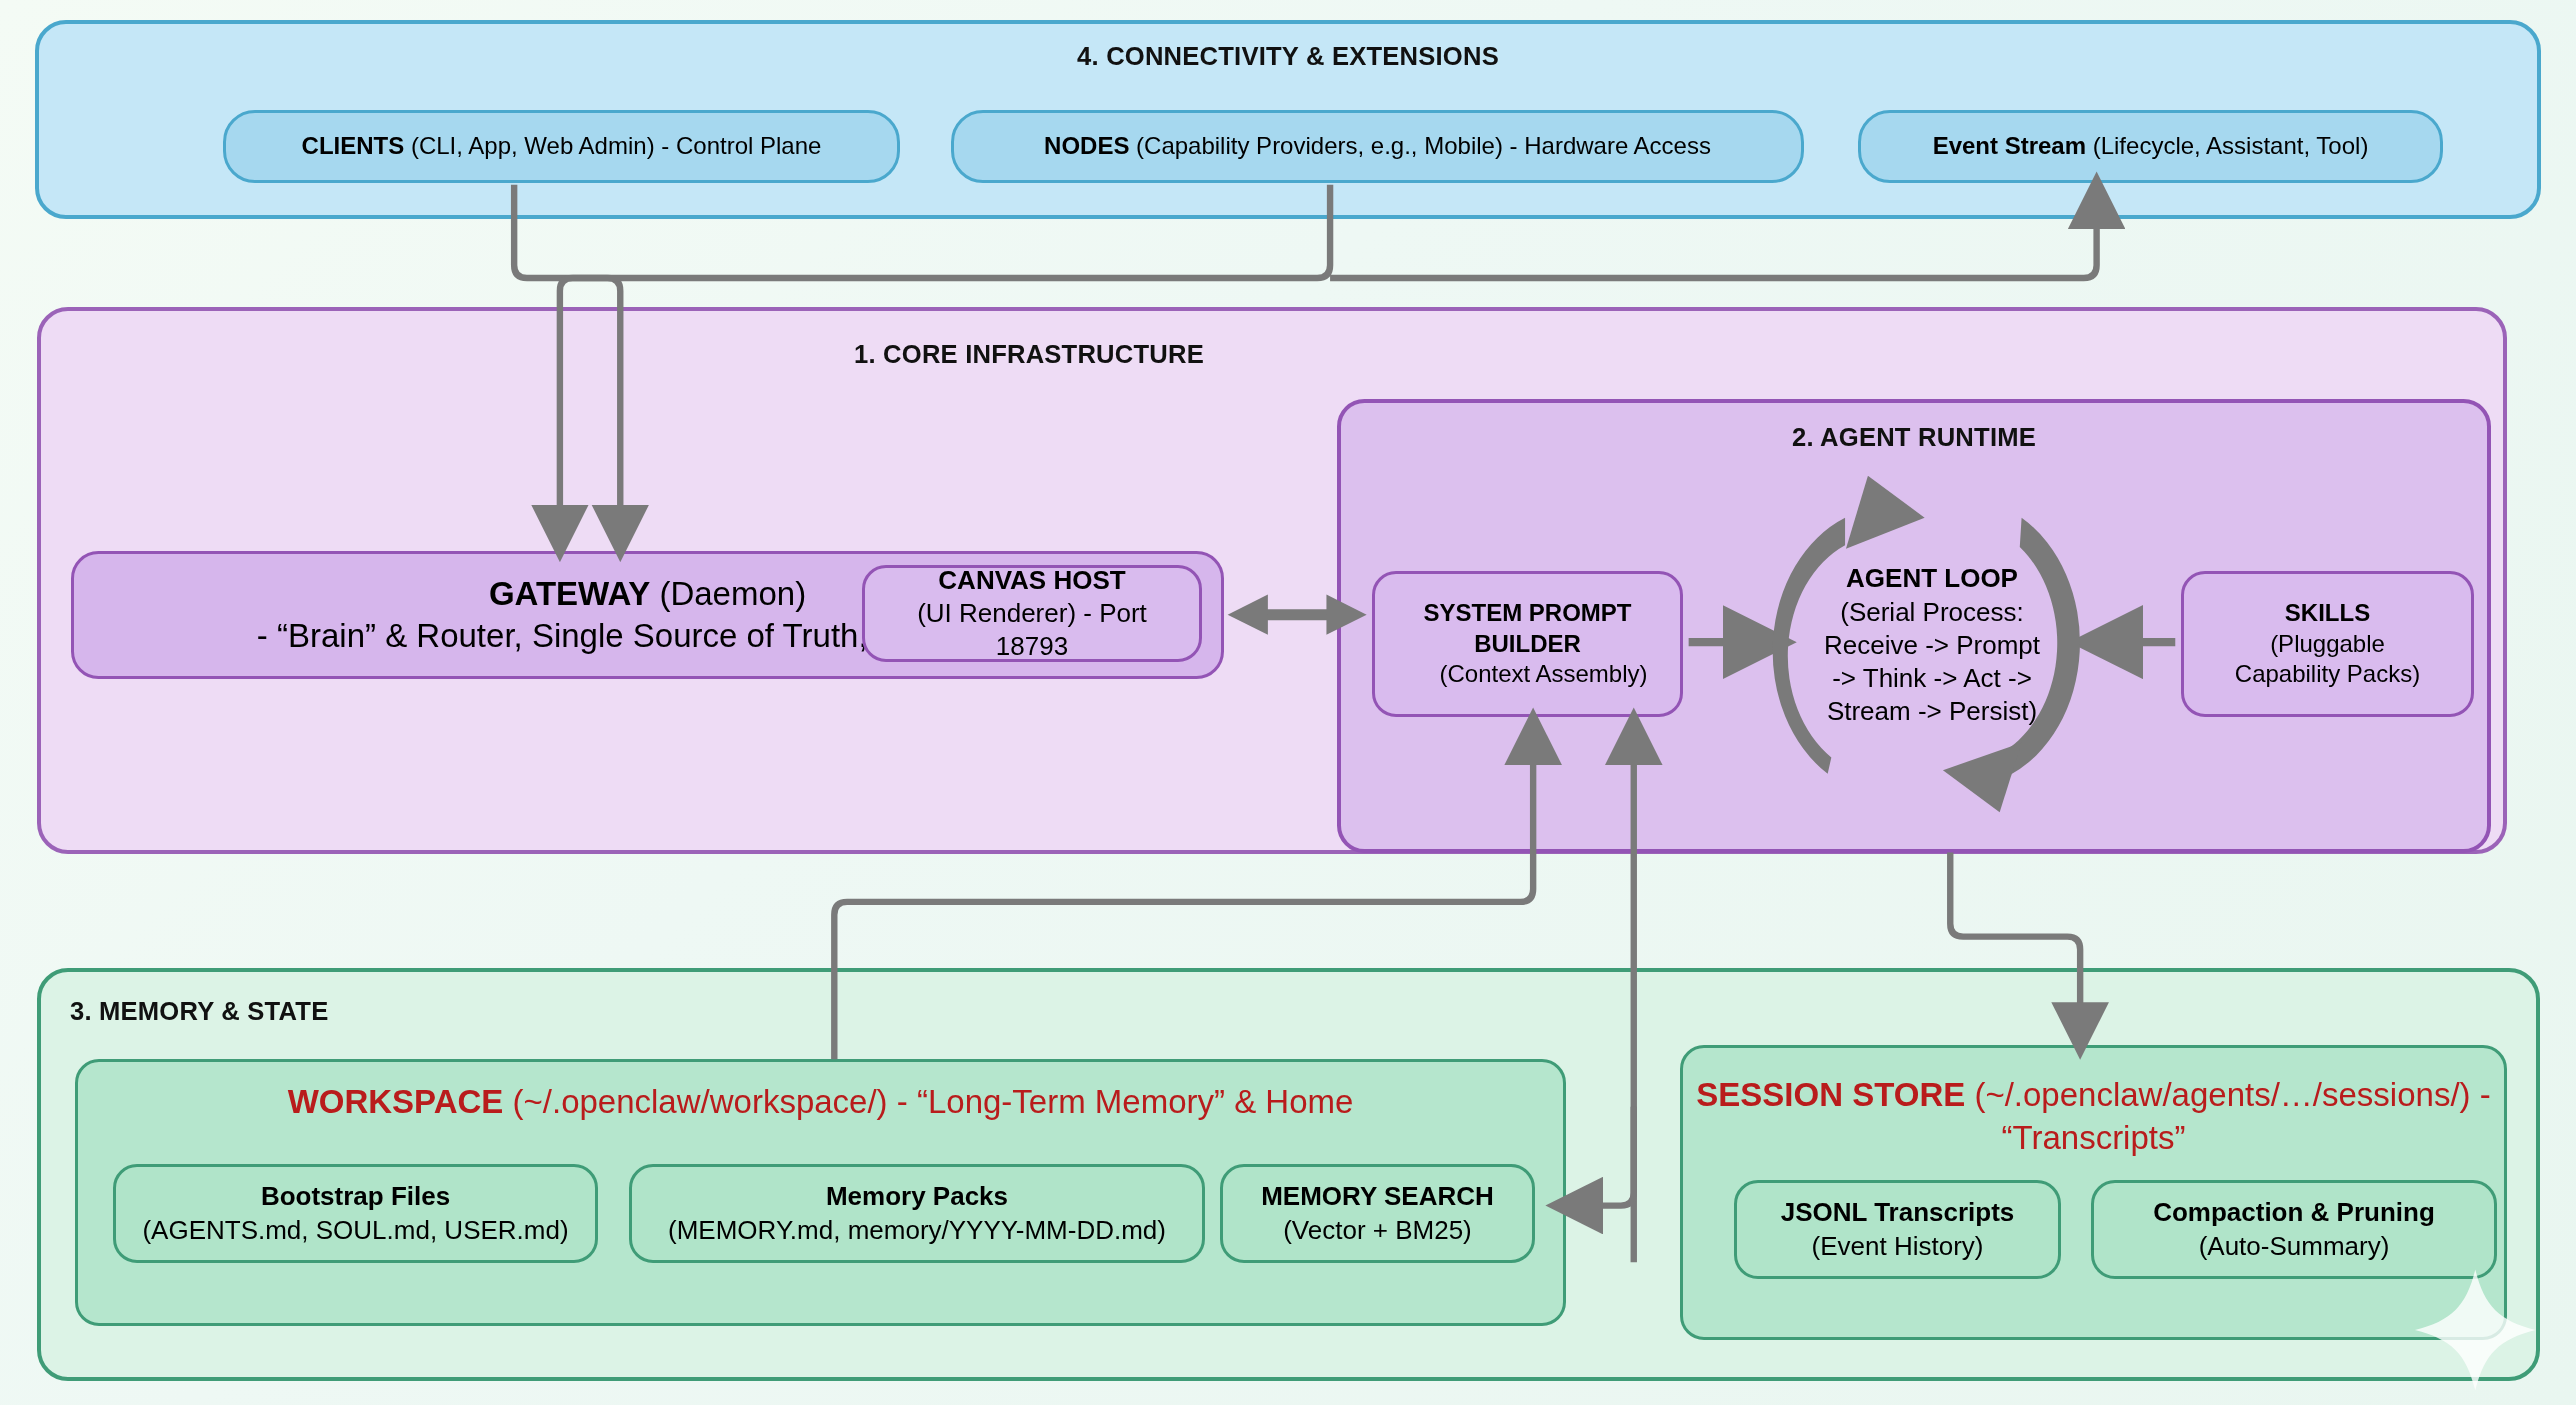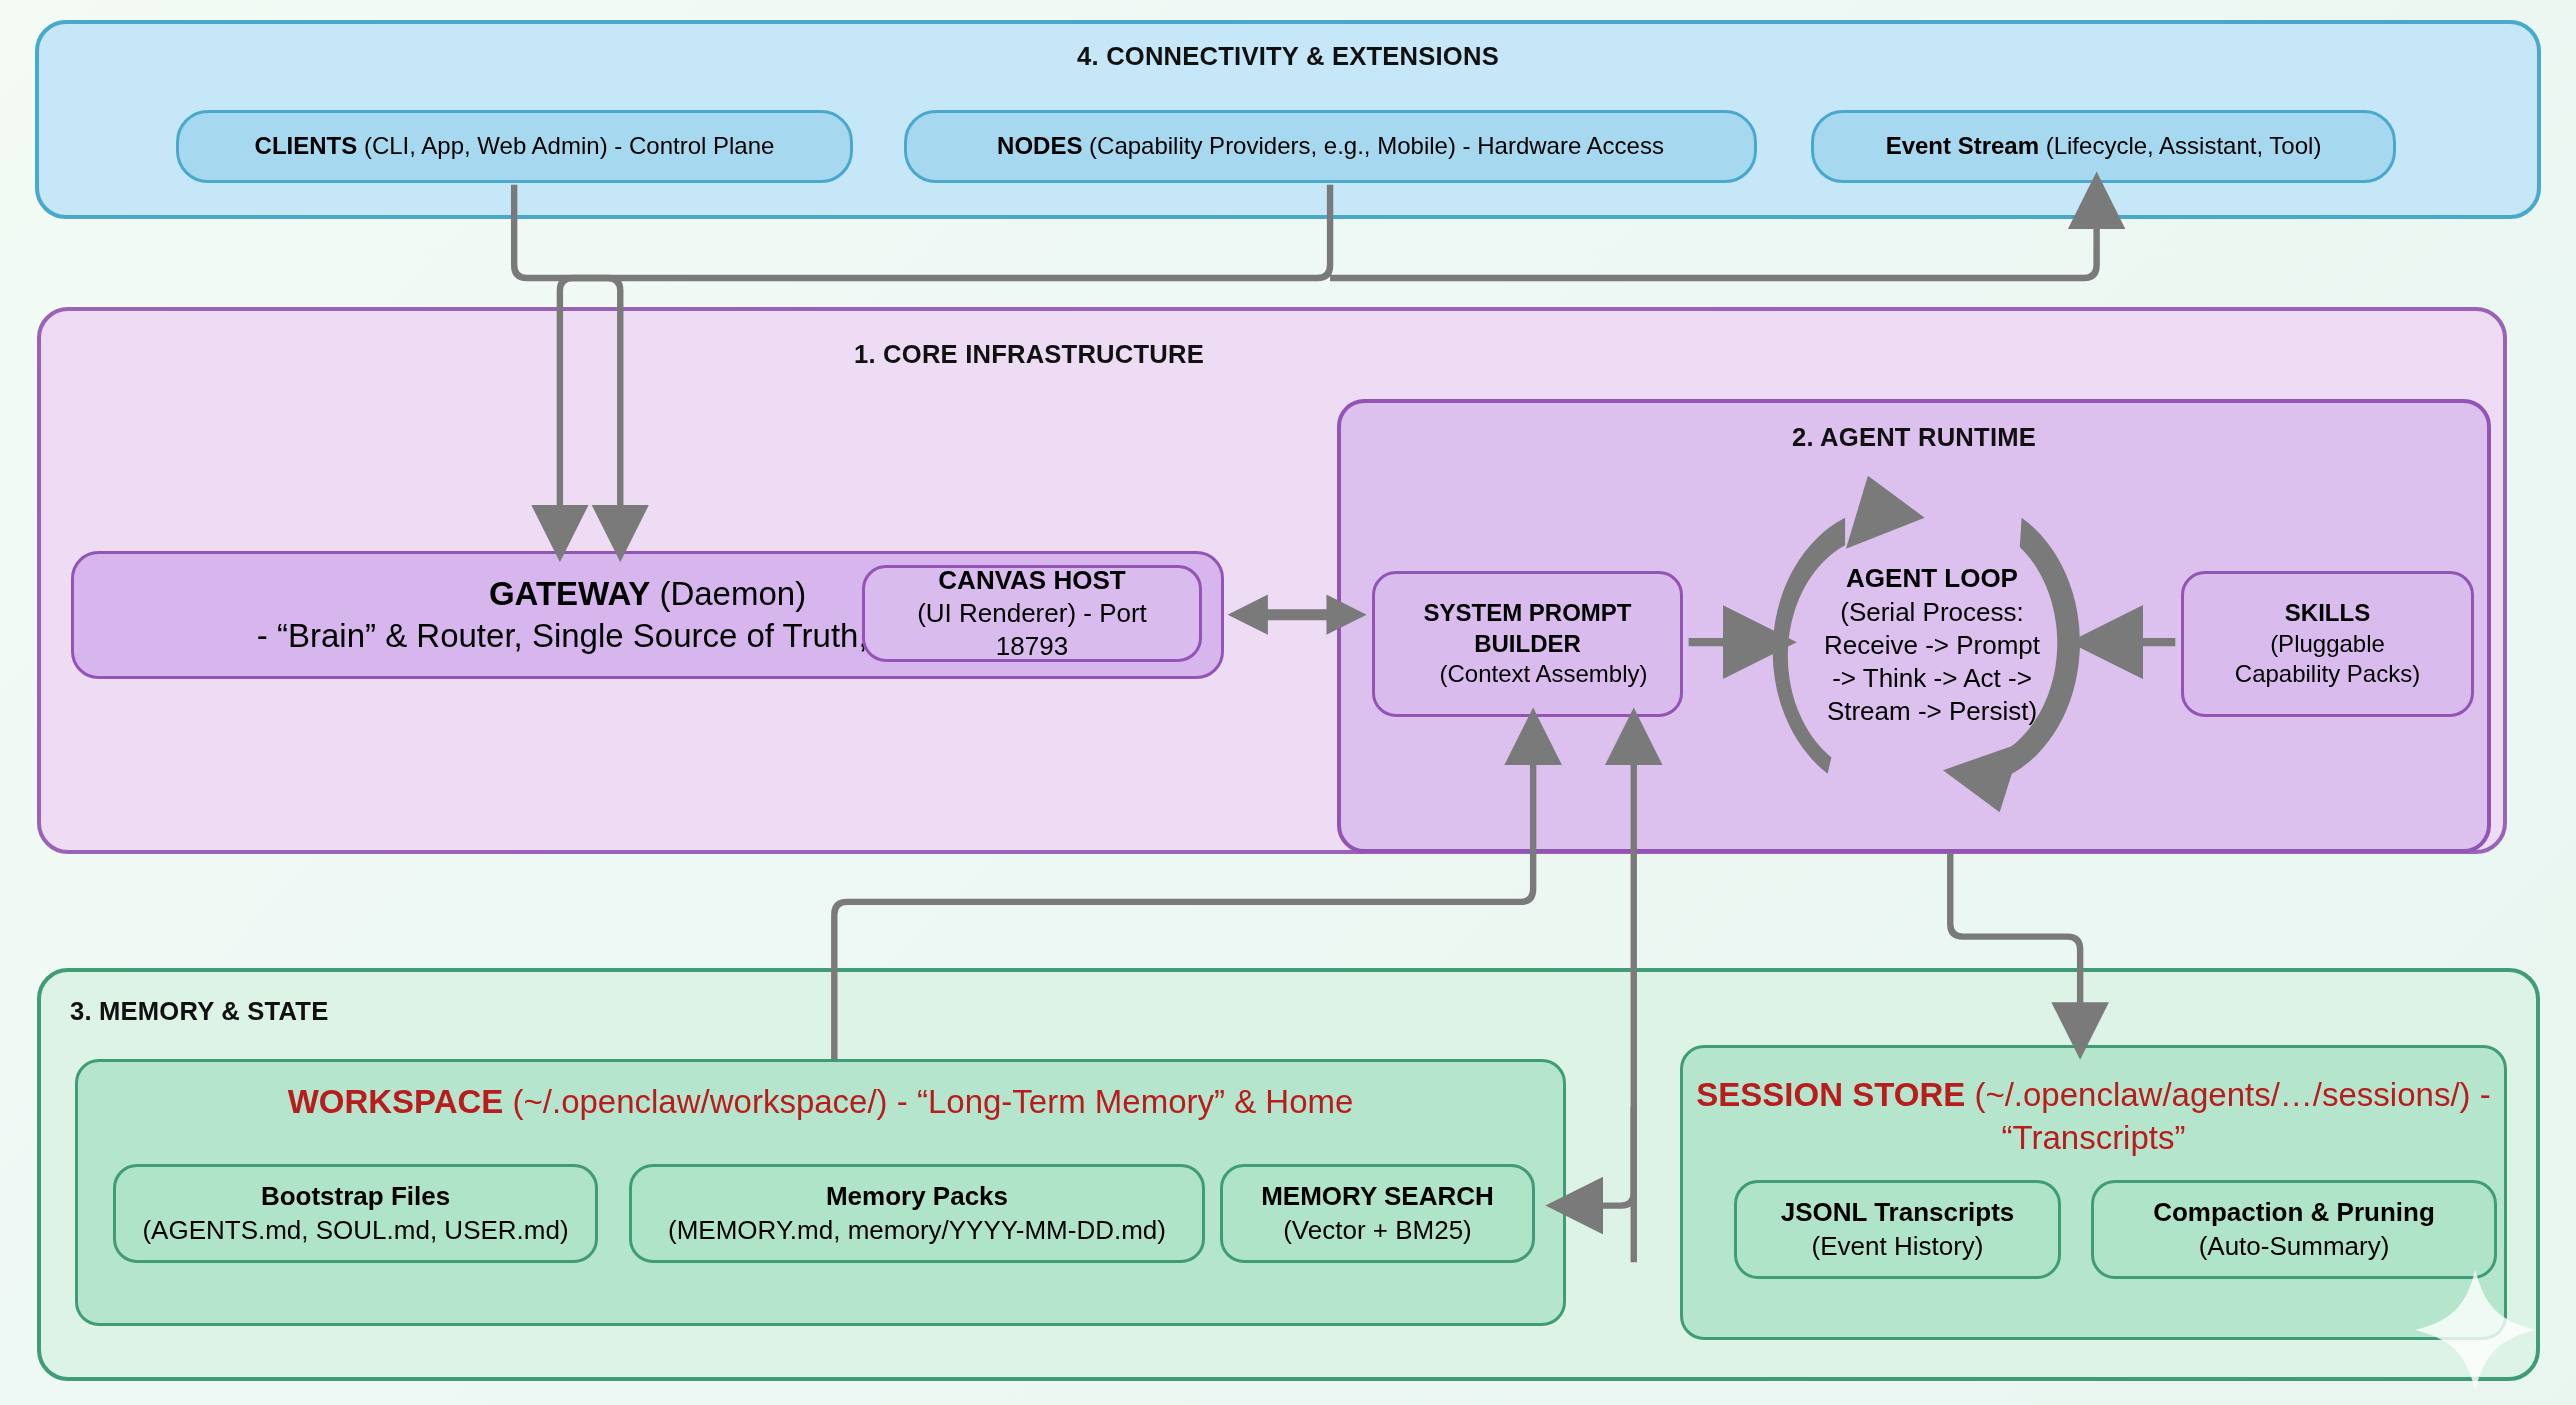--- a/index.html
+++ b/index.html
@@ -29,21 +29,21 @@
 
   
   .node{
     position:absolute;box-sizing:border-box;
     display:flex;align-items:center;justify-content:center;
     text-align:center;color:#000;line-height:1.28;
     padding:5.5px 12.8px;
   }
   .node b{font-weight:bold;}
 
-  .node-blue{background:#a6d8ef;border:3.7px solid #4aa8cd;border-radius:32px;}
+  .node-blue{background:#a6d8ef;border:3.7px solid #4aa8cd;border-radius:32px;margin-left:47px;}
   .node-purple{background:#d6b6ec;border:3.7px solid #9354b5;border-radius:27.4px;}
   .node-purple2{background:#d9bbee;border:3.7px solid #9354b5;border-radius:24px;}
   .node-green{background:#b5e6cd;border:3.7px solid #3f9c77;border-radius:27.4px;}
   .node-green2{background:#b0e4c9;border:3.7px solid #3f9c77;border-radius:24px;}
   .t24{font-size:26px;}
   .t26{font-size:24px;}
   .t27{font-size:33px;}
   .t28{font-size:25.6px;}
 
   

